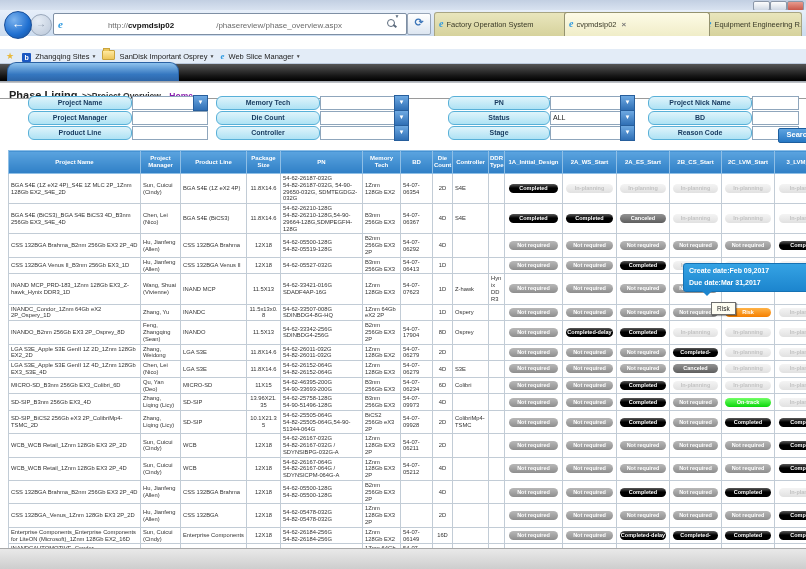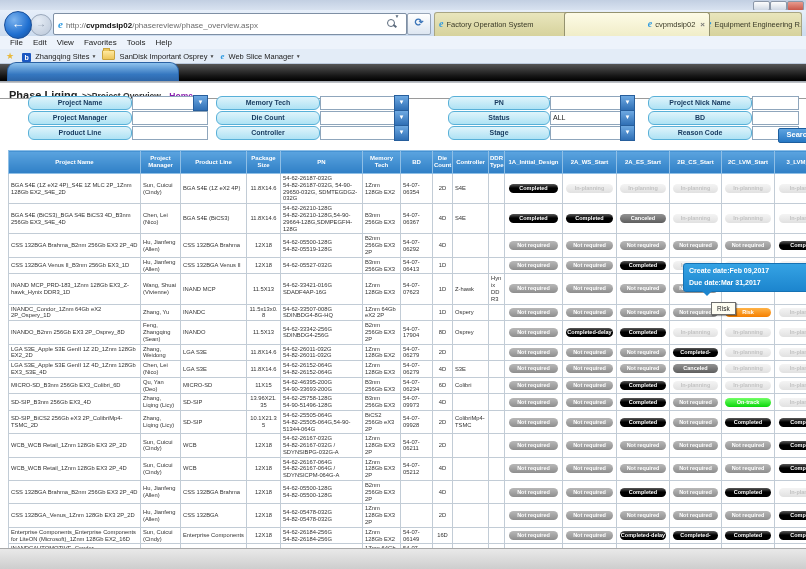--- a/index.html
+++ b/index.html
@@ -15,32 +15,32 @@
     background:linear-gradient(#e7effa,#ccdcef);}
   .backbtn{position:absolute;left:4px;top:11px;width:26px;height:26px;border-radius:50%;
     background:radial-gradient(circle at 35% 30%,#7db4ef,#1f6fd0 60%,#16498e);border:1px solid #184f9b;
     color:#fff;font:bold 13px/24px "Liberation Sans",sans-serif;text-align:center;z-index:5;}
   .fwdbtn{position:absolute;left:30px;top:14px;width:20px;height:20px;border-radius:50%;
     background:radial-gradient(circle at 35% 30%,#e6edf6,#b9c6d8);border:1px solid #9aa8bb;
     color:#8c99ab;font:bold 10px/18px "Liberation Sans",sans-serif;text-align:center;z-index:4;}
   .addressbar{position:absolute;left:53px;top:13px;width:352px;height:20px;background:#fff;
     border:1px solid #7e8fa4;border-radius:2px;font-size:8px;line-height:20px;white-space:nowrap;overflow:hidden;}
   .addressbar .fav{color:#2e9ae0;font:bold italic 11px/20px "Liberation Serif",serif;padding:0 3px 0 4px;}
-  .url-grey{color:#6b6b6b;} .url-host{color:#111;font-weight:bold;}
+  .url-grey{color:#6b6b6b;margin-left:42px;} .url-host{color:#111;font-weight:bold;}
   .addr-search{position:absolute;left:381px;top:13px;width:24px;height:20px;text-align:center;}
   .mag{display:inline-block;width:6px;height:6px;border:1.5px solid #5c6b7d;border-radius:50%;margin-top:5px;position:relative;}
   .mag::after{content:"";position:absolute;left:5px;top:5px;width:4px;height:1.5px;background:#5c6b7d;transform:rotate(40deg);}
   .caret-sm{font-size:5px;color:#5c6b7d;vertical-align:top;}
   .refreshbtn{position:absolute;left:407px;top:13px;width:22px;height:20px;border:1px solid #98a6b8;border-radius:2px;
     background:linear-gradient(#fff,#dde6f1);color:#3a74b8;font:bold 11px/18px "DejaVu Sans",sans-serif;text-align:center;}
   .tabstrip{position:absolute;left:434px;top:10px;width:372px;height:16px;}
   .tab{position:absolute;top:2px;height:23px;border:1px solid #a8a583;border-bottom:none;border-radius:3px 3px 0 0;
     background:linear-gradient(#ecea c5,#d9d5a0);font-size:7.5px;line-height:22px;color:#3a3a28;
     white-space:nowrap;overflow:hidden;padding:0 4px;background:linear-gradient(#e9e6bd,#d6d29c);}
-  .tab.active{background:linear-gradient(#fdfbe6,#f0edc8);border-color:#94926f;z-index:3;text-align:right;}
+  .tab.active{background:linear-gradient(#fdfbe6,#f0edc8);border-color:#94926f;z-index:3;}
   .tab .ie{color:#2e9ae0;font:bold italic 10px/22px "Liberation Serif",serif;margin-right:3px;}
   .tab .x{color:#777;font:bold 8px/22px "Liberation Sans",sans-serif;margin-left:5px;}
   .homebtn{position:absolute;right:0;top:4px;width:14px;height:20px;color:#6b7b54;font:11px/20px "DejaVu Sans",sans-serif;}
   .menubar{position:absolute;left:0;top:36px;width:806px;height:13px;background:#edf3fb;font-size:8px;color:#1c1c1c;}
   .menubar span{display:inline-block;margin-left:10px;line-height:13px;}
   .favbar{position:absolute;left:0;top:49px;width:806px;height:14px;background:#e3ecf7;border-bottom:1px solid #bccadd;
     font-size:7.5px;color:#222;white-space:nowrap;}
   .favbar .item{display:inline-block;line-height:14px;margin-left:6px;}
   .star{color:#e8b93c;font-size:9px;} 
   .bing{display:inline-block;width:9px;height:9px;background:#1a57c2;color:#fff;font:bold 7px/9px "Liberation Sans",sans-serif;
@@ -119,21 +119,20 @@
   <div class="addr-search"><span class="mag"></span><span class="caret-sm">▼</span></div>
   <div class="refreshbtn">⟳</div>
 
   <div class="tabstrip" id="tabstrip">
     <div class="homebtn">⌂</div>
   <div class="tab" style="left: 0px; width: 128px;"><span class="ie">e</span><span>Factory Operation System</span></div>
       <div class="tab active" style="left: 130px; width: 136px;"><span class="ie">e</span><span>cvpmdsip02</span><span class="x">×</span></div>
       <div class="tab" style="left: 268px; width: 90px;"><span class="ie">e</span><span>Equipment Engineering R...</span></div>
     </div>
 
-  <div class="menubar" id="menubar"><span>File</span><span>Edit</span><span>View</span><span>Favorites</span><span>Tools</span><span>Help</span></div>
 
   <div class="favbar" id="favbar">
     <span class="item star">★</span>
   <span class="item"><span class="bing">b</span><span> Zhangqing Sites</span><span class="fav-caret">▼</span></span><span class="item"><span class="folder"></span><span> SanDisk Important Osprey</span><span class="fav-caret">▼</span></span><span class="item"><span class="ie-mini">e</span><span> Web Slice Manager</span><span class="fav-caret">▼</span></span></div>
 
   <div class="band"></div>
   <div class="band-tab"></div>
   <div class="band-shine"></div>
 
   <div class="pagetitle">

